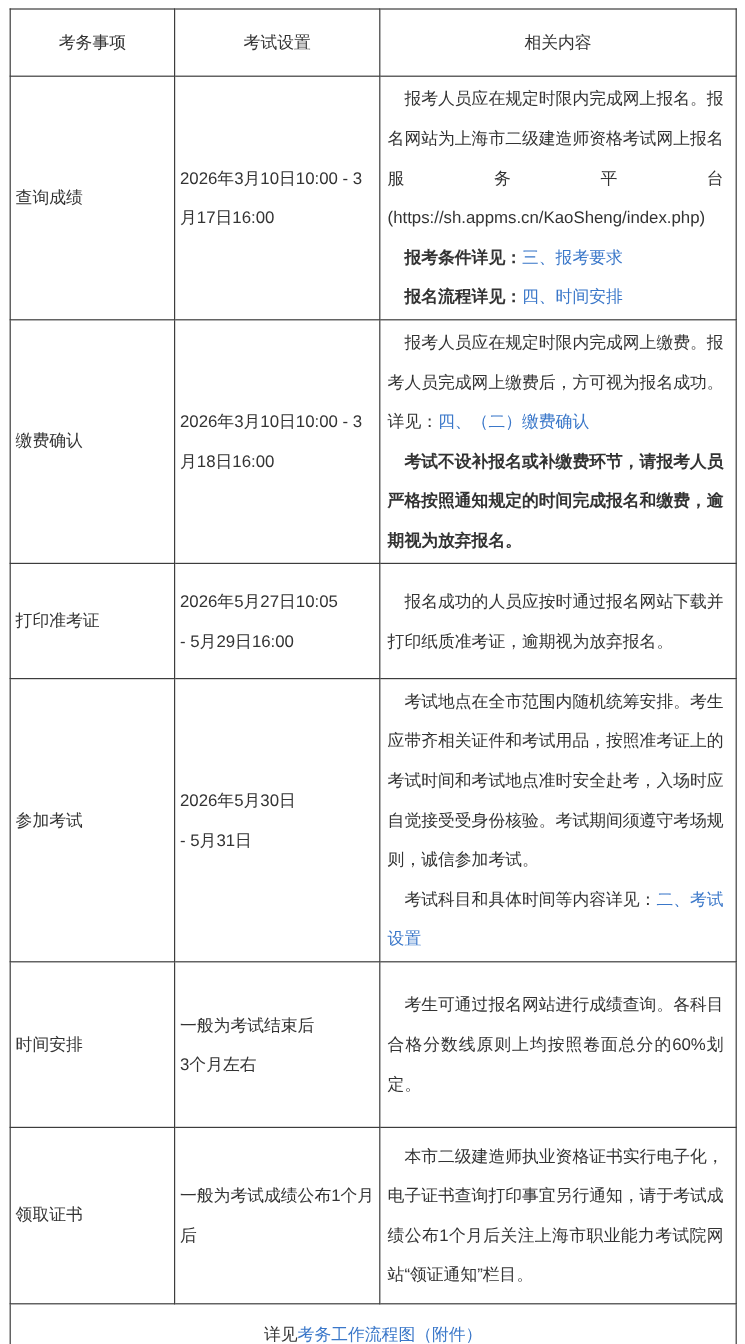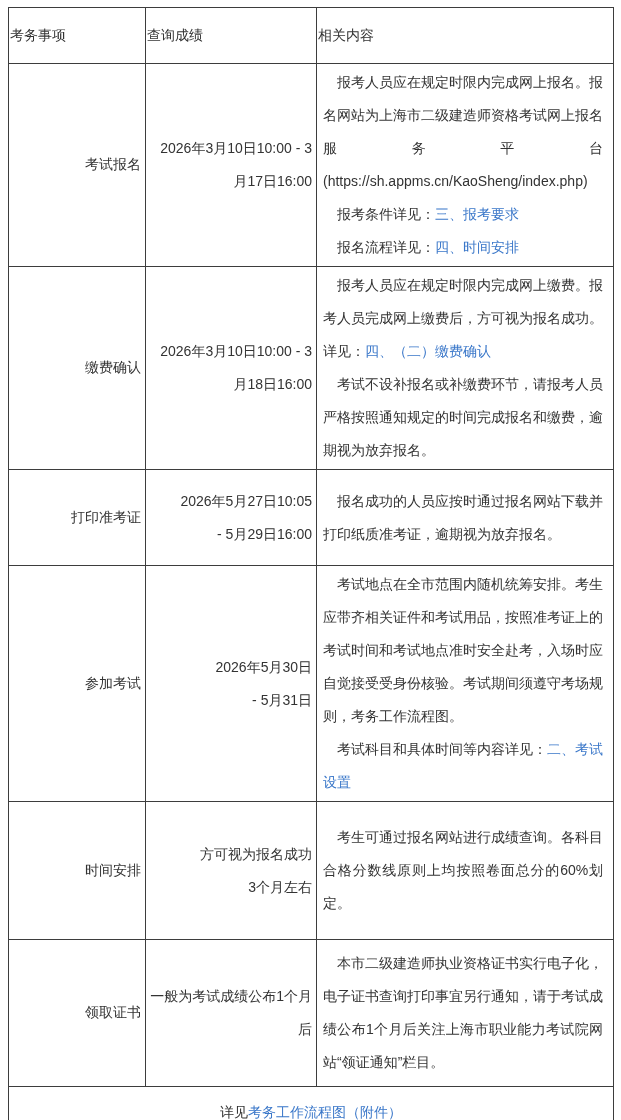--- a/index.html
+++ b/index.html
@@ -19,77 +19,77 @@
     border-collapse:collapse;
     table-layout:fixed;
     width:605px;
     margin:7px 8px 0 8px;
   }
   th,td{
     border:1px solid var(--border-color);
     font-weight:normal;
   }
   thead tr{height:56px;}
-  th{text-align:left;vertical-align:middle;font-size:14px;}
+  th{text-align:center;vertical-align:middle;font-size:14px;}
   
   tbody tr:nth-child(1){height:195px;}
   tbody tr:nth-child(2){height:197px;}
   tbody tr:nth-child(3){height:96px;}
   tbody tr:nth-child(4){height:224px;}
   tbody tr:nth-child(5){height:138px;}
   tbody tr:nth-child(6){height:147px;}
   tfoot tr{height:53px;}
   td.c1, td.c2{
-    text-align:right;
+    text-align:left;
     vertical-align:middle;
     padding:0 4px;
   }
   td.c2 .time{
     white-space:pre-line;
     line-height:33px;
     display:inline-block;
   }
   td.c3{
     vertical-align:middle;
     text-align:justify;
     padding:2px 10px 2px 6px;
   }
   td.c3 p{
     margin:0;
     text-indent:1em;
     line-height:33px;
   }
-  span.bold{font-weight:normal;}
+  span.bold{font-weight:bold;}
   span.link{color:var(--link-color);cursor:pointer;}
   span.url{white-space:nowrap;}
   td.cfooter{
     text-align:center;
     vertical-align:middle;
   }
 </style>
 </head>
 <body>
 
 <table>
   <colgroup>
     <col style="width:137px">
     <col style="width:171px">
     <col style="width:297px">
   </colgroup>
   <thead>
     <tr>
       <th>考务事项</th>
-      <th>查询成绩</th>
+      <th>考试设置</th>
       <th>相关内容</th>
     </tr>
   </thead>
   <tbody id="rows">
       <tr>
     <td class="c1">
-      <span>考试报名</span>
+      <span>查询成绩</span>
     </td>
     <td class="c2">
       <span class="time">2026年3月10日10:00 - 3
 月17日16:00</span>
     </td>
     <td class="c3">
           <p><span class="">报考人员应在规定时限内完成网上报名。报名网站为上海市二级建造师资格考试网上报名服务平台</span><span class="url">(https://sh.appms.cn/KaoSheng/index.php)</span></p>
           <p><span class="bold">报考条件详见：</span><span class="link">三、报考要求</span></p>
           <p><span class="bold">报名流程详见：</span><span class="link">四、时间安排</span></p>
         </td>
@@ -121,30 +121,30 @@
   </tr>
       <tr>
     <td class="c1">
       <span>参加考试</span>
     </td>
     <td class="c2">
       <span class="time">2026年5月30日
 - 5月31日</span>
     </td>
     <td class="c3">
-          <p><span class="">考试地点在全市范围内随机统筹安排。考生应带齐相关证件和考试用品，按照准考证上的考试时间和考试地点准时安全赴考，入场时应自觉接受受身份核验。考试期间须遵守考场规则，考务工作流程图。</span></p>
+          <p><span class="">考试地点在全市范围内随机统筹安排。考生应带齐相关证件和考试用品，按照准考证上的考试时间和考试地点准时安全赴考，入场时应自觉接受受身份核验。考试期间须遵守考场规则，诚信参加考试。</span></p>
           <p><span class="">考试科目和具体时间等内容详见：</span><span class="link">二、考试设置</span></p>
         </td>
   </tr>
       <tr>
     <td class="c1">
       <span>时间安排</span>
     </td>
     <td class="c2">
-      <span class="time">方可视为报名成功
+      <span class="time">一般为考试结束后
 3个月左右</span>
     </td>
     <td class="c3">
           <p><span class="">考生可通过报名网站进行成绩查询。各科目合格分数线原则上均按照卷面总分的60%划定。</span></p>
         </td>
   </tr>
       <tr>
     <td class="c1">
       <span>领取证书</span>
     </td>

